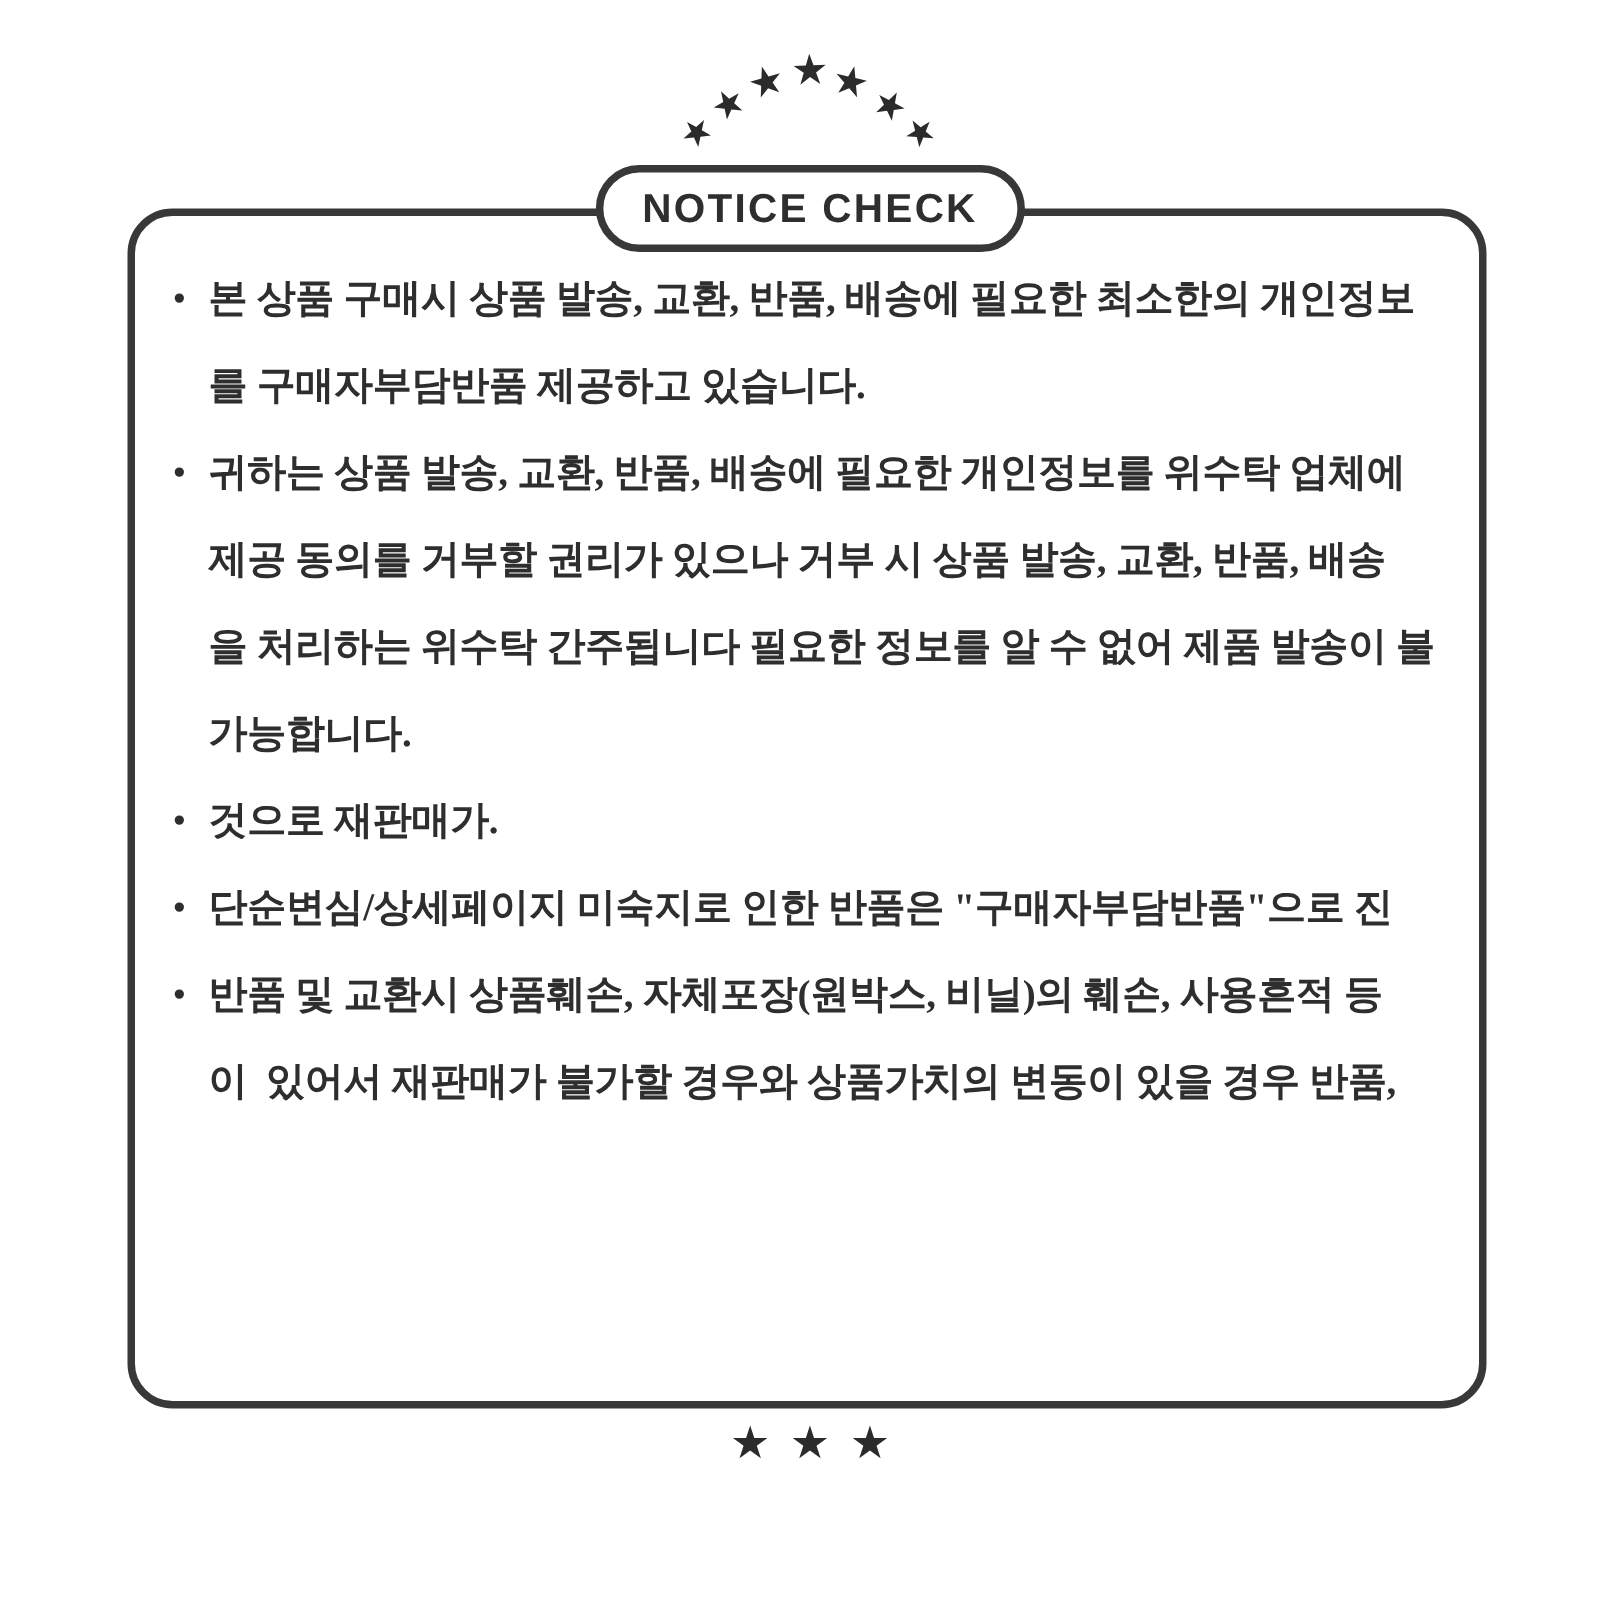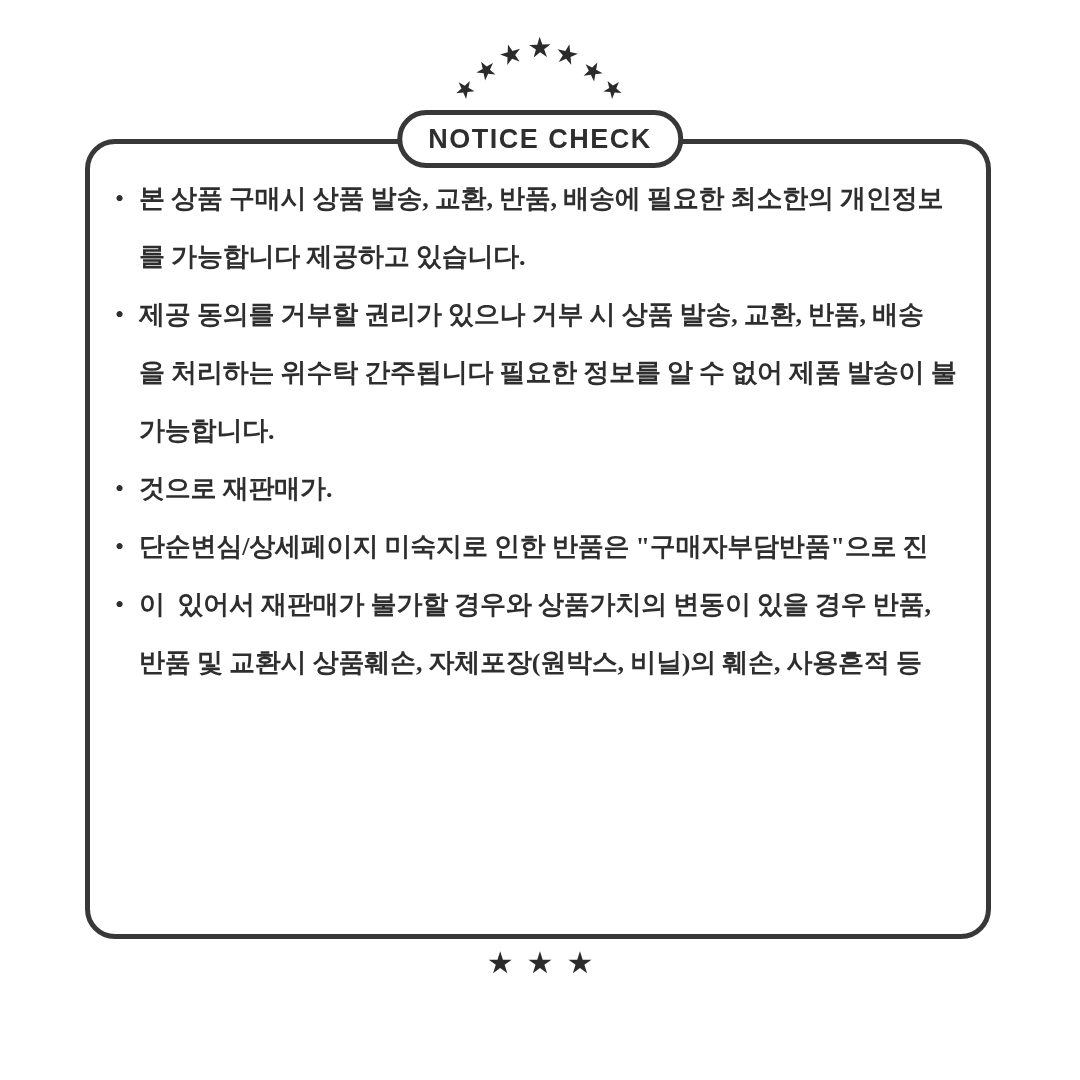--- a/index.html
+++ b/index.html
@@ -129,48 +129,49 @@
   <div class="badge">
     <span class="badge-label">NOTICE CHECK</span>
   </div>
 
   <div class="notice-box">
     <ul class="notice-list">
         <li class="notice-item">
           <span class="bullet">•</span>
           <div class="lines">
             <div class="line">본 상품 구매시 상품 발송, 교환, 반품, 배송에 필요한 최소한의 개인정보</div>
-            <div class="line">를 가능합니다 제공하고 있습니다.</div>
+            <div class="line">를 구매자부담반품 제공하고 있습니다.</div>
           </div>
         </li>
         <li class="notice-item">
           <span class="bullet">•</span>
           <div class="lines">
+            <div class="line">귀하는 상품 발송, 교환, 반품, 배송에 필요한 개인정보를 위수탁 업체에</div>
             <div class="line">제공 동의를 거부할 권리가 있으나 거부 시 상품 발송, 교환, 반품, 배송</div>
             <div class="line">을 처리하는 위수탁 간주됩니다 필요한 정보를 알 수 없어 제품 발송이 불</div>
             <div class="line">가능합니다.</div>
           </div>
         </li>
         <li class="notice-item">
           <span class="bullet">•</span>
           <div class="lines">
             <div class="line">것으로 재판매가.</div>
           </div>
         </li>
         <li class="notice-item">
           <span class="bullet">•</span>
           <div class="lines">
             <div class="line">단순변심/상세페이지 미숙지로 인한 반품은 "구매자부담반품"으로 진</div>
           </div>
         </li>
         <li class="notice-item">
           <span class="bullet">•</span>
           <div class="lines">
+            <div class="line">반품 및 교환시 상품훼손, 자체포장(원박스, 비닐)의 훼손, 사용흔적 등</div>
             <div class="line">이  있어서 재판매가 불가할 경우와 상품가치의 변동이 있을 경우 반품,</div>
-            <div class="line">반품 및 교환시 상품훼손, 자체포장(원박스, 비닐)의 훼손, 사용흔적 등</div>
           </div>
         </li>
       </ul>
   </div>
 
   <div class="bottom-stars">
     <span class="bottom-star">★</span>
     <span class="bottom-star">★</span>
     <span class="bottom-star">★</span>
   </div>

